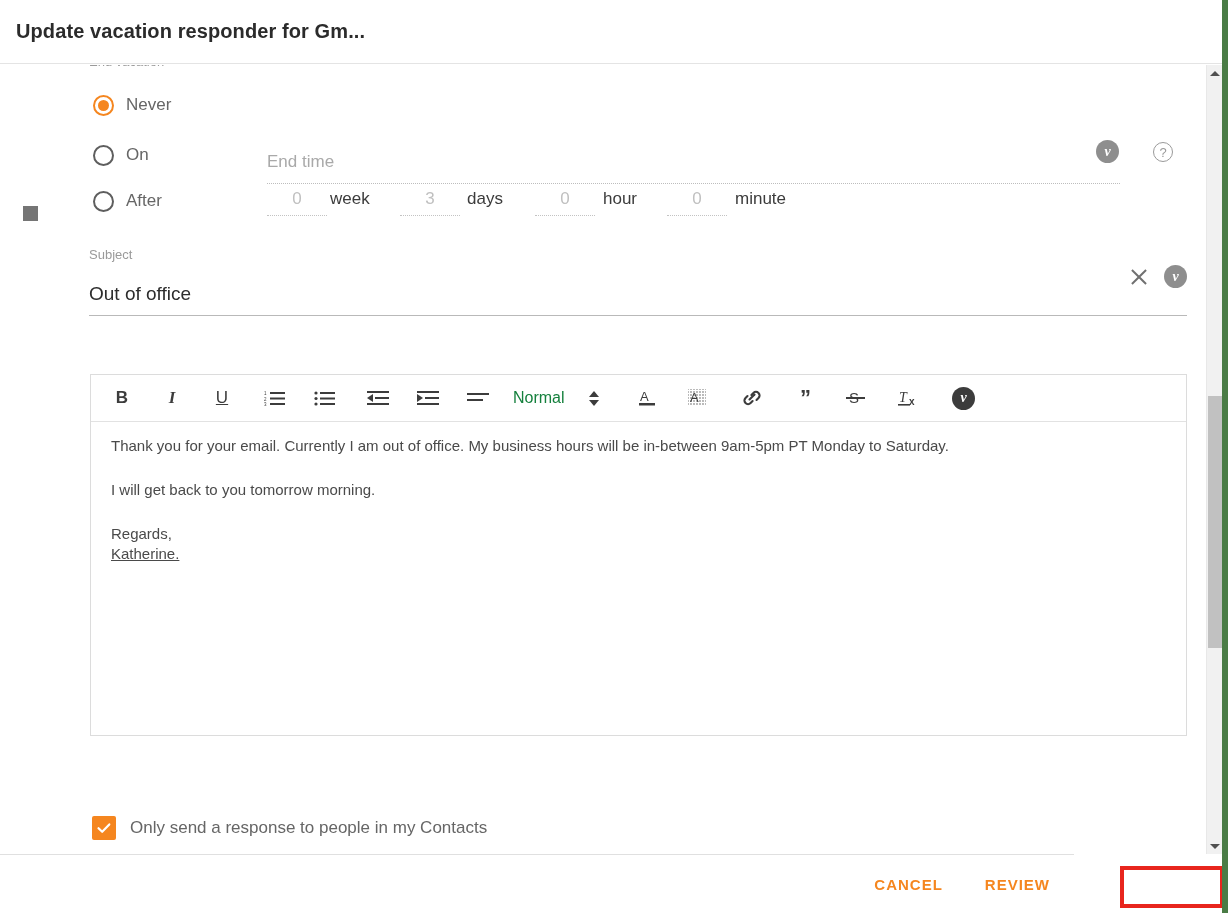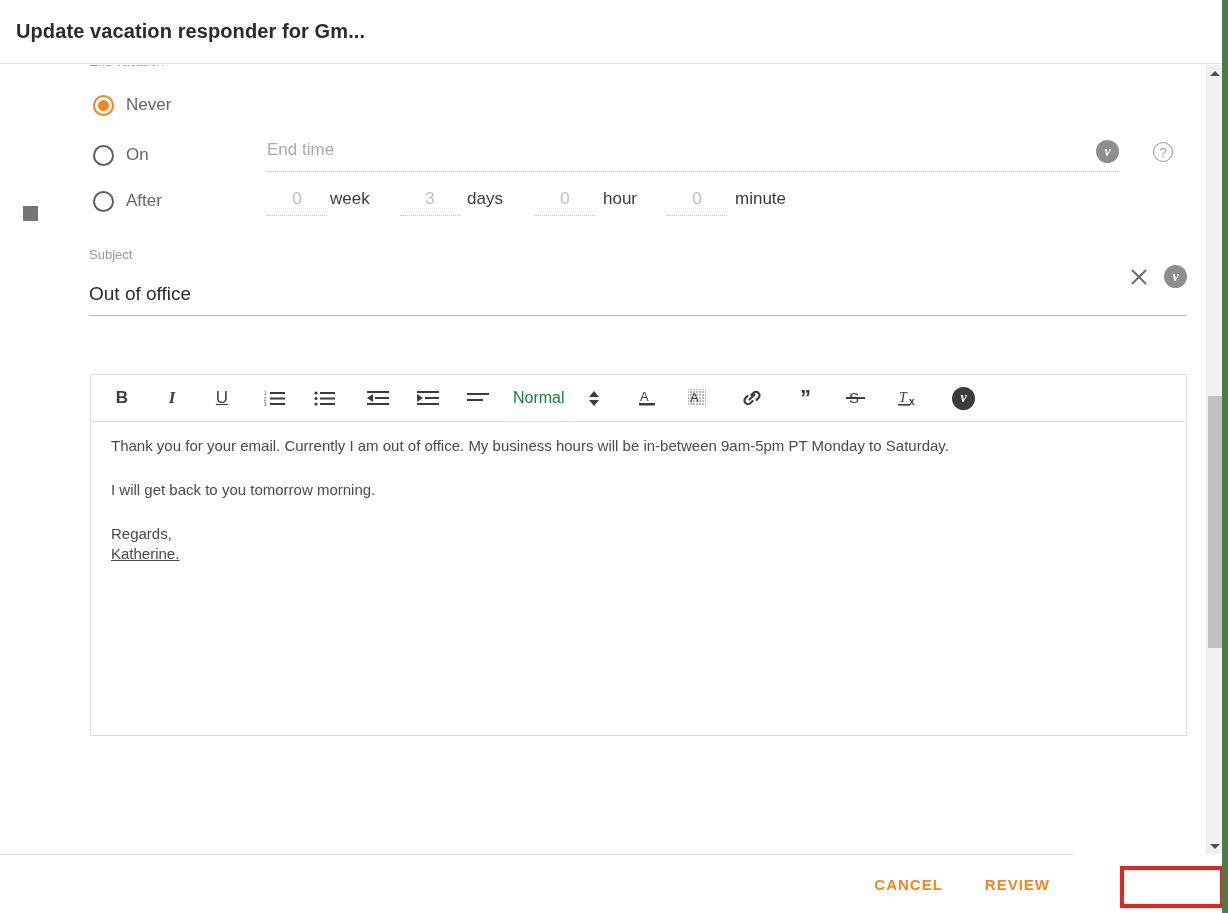--- a/index.html
+++ b/index.html
@@ -285,21 +285,21 @@
     </div>
     <div class="radio-row" style="top:79px;">
       <span class="radio"></span>
       <span class="radio-label">On</span>
     </div>
     <div class="radio-row" style="top:125px;">
       <span class="radio"></span>
       <span class="radio-label">After</span>
     </div>
 
-    <div class="endtime-field" style="top:71px;">
+    <div class="endtime-field" style="top:83px;">
       <div class="ph">End time</div>
       <div class="dotline"></div>
     </div>
     <div style="position:absolute;left:1096px;top:75px;">
       <span class="vbadge">v</span>
     </div>
     <div style="position:absolute;left:1153px;top:77px;">
       <span class="help-icon">?</span>
     </div>
 
@@ -444,20 +444,28 @@
       </div>
 
       <div class="editor-body">
         <p>Thank you for your email. Currently I am out of office. My business hours will be in-between 9am-5pm PT Monday to Saturday.</p>
         <p>I will get back to you tomorrow morning.</p>
         <p class="tight">Regards,</p>
         <p class="sig">Katherine.</p>
       </div>
     </div>
 
+    <div class="checkbox-row" style="top:751px;">
+      <span class="cbox">
+        <svg width="16" height="16" viewBox="0 0 16 16">
+          <path d="M2.5 8.2 L6.2 11.8 L13.3 4.4" stroke="#ffffff" stroke-width="2.2" fill="none" stroke-linecap="round" stroke-linejoin="round"></path>
+        </svg>
+      </span>
+      <span class="cbox-label">Only send a response to people in my Contacts</span>
+    </div>
 
   </div>
 
   <div class="scrollbar">
     <div class="sb-arrow up">
         <i></i>
       </div>
     <div class="sb-thumb"></div>
     <div class="sb-arrow down">
         <i></i>

